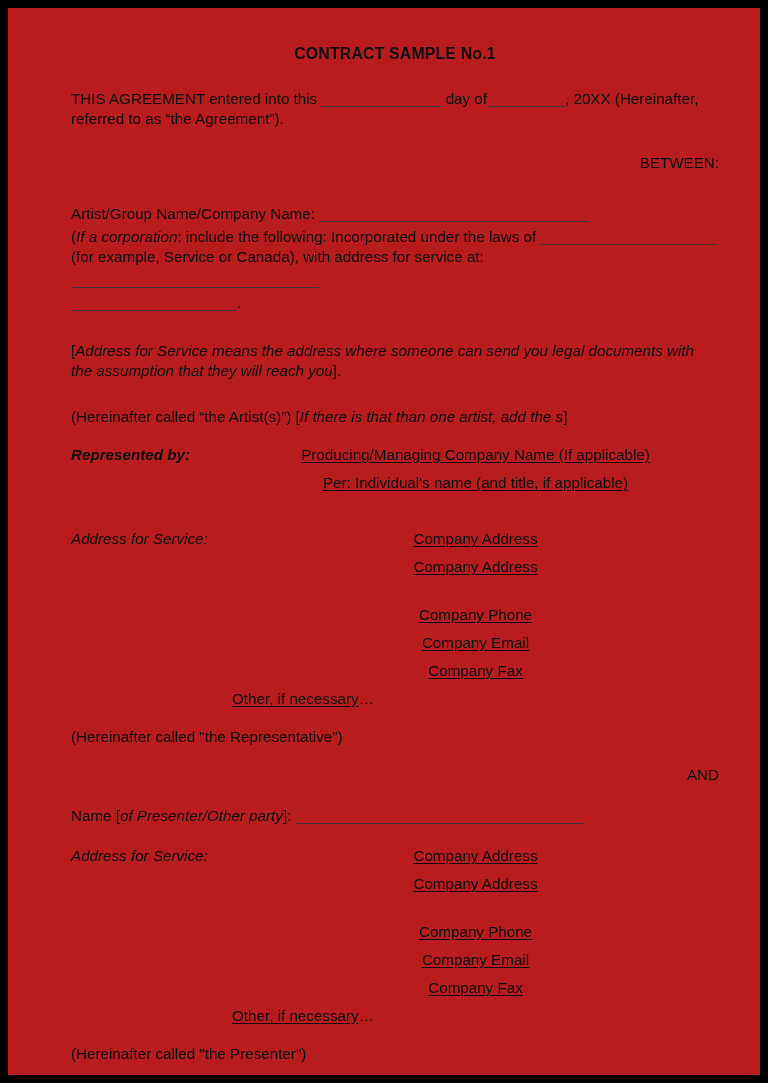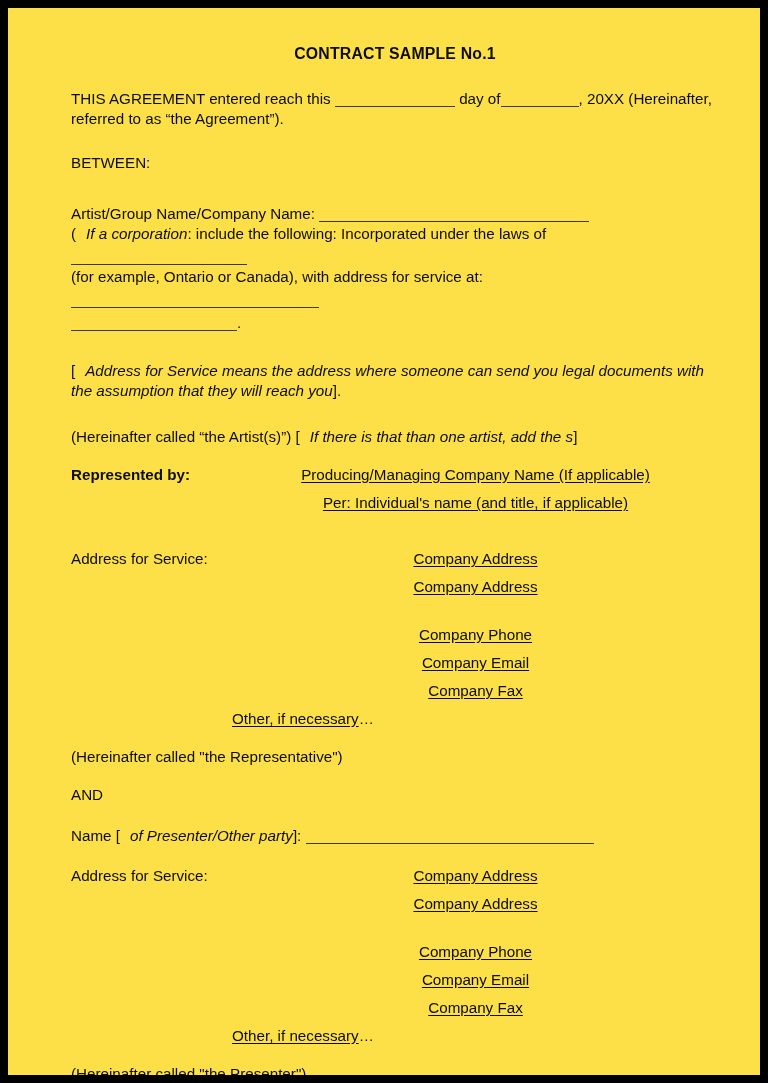--- a/index.html
+++ b/index.html
@@ -10,21 +10,21 @@
   body {
     width: 768px;
     height: 1083px;
     font-family: "Liberation Sans", sans-serif;
   }
   .page-frame {
     box-sizing: border-box;
     width: 768px;
     height: 1083px;
     border: 8px solid #000000;
-    background: #fde047;
+    background: #b91c1c;
     position: relative;
     overflow: hidden;
   }
   .page-body {
     position: absolute;
     left: 55px;
     top: 36px;
     width: 656px;
     color: #0d0d0d;
     font-size: 15.2px;
@@ -42,24 +42,24 @@
     margin: 0;
     padding-left: 8px;
   }
   .gap-18 { height: 18px; }
   .gap-20 { height: 20px; }
   .gap-24 { height: 24px; }
   .gap-26 { height: 26px; }
   .gap-28 { height: 28px; }
   .gap-36 { height: 36px; }
   .centered {
-    text-align: left;
-    padding-left: 8px;
-  }
-  .ital { font-style: italic; margin-left: 10px; }
+    text-align: right;
+    padding-left: 8px;
+  }
+  .ital { font-style: italic; }
   .bold { font-weight: bold; }
   .uline { text-decoration: underline; text-underline-offset: 2px; text-align: center; }
   
   .blank {
     text-decoration: underline;
     text-underline-offset: 2px;
     letter-spacing: -0.5px;
     color: transparent;
   }
   .blank-b {
@@ -74,49 +74,50 @@
   .bl-176 { width: 176px; }
   .bl-270 { width: 270px; }
   
   .row {
     display: flex;
     padding-left: 8px;
   }
   .row-label {
     width: 161px;
     flex: 0 0 161px;
+    font-style: italic;
   }
   .row-value { flex: 1 1 auto; }
   .indent-col {
     padding-left: 169px;
   }
 </style>
 </head>
 <body>
 
 <div class="page-frame">
   <div class="page-body">
 
     <div class="doc-title">CONTRACT SAMPLE No.1</div>
 
     <div class="para">
-      <span>THIS AGREEMENT</span><span> entered reach this </span><span class="blank blank-b bl-120">__________</span><span> day of</span><span class="blank blank-b bl-78">_______</span><span>, 20XX (Hereinafter,</span>
+      <span>THIS AGREEMENT</span><span> entered into this </span><span class="blank blank-b bl-120">__________</span><span> day of</span><span class="blank blank-b bl-78">_______</span><span>, 20XX (Hereinafter,</span>
       <div>referred to as “the Agreement”).</div>
     </div>
 
     <div class="gap-24"></div>
 
     <div class="centered">BETWEEN:</div>
 
     <div class="gap-28"></div>
 
     <div class="para">
       <div><span>Artist/Group Name/Company Name: </span><span class="blank blank-b bl-270">____________________</span></div>
       <div><span>(</span><span class="ital">If a corporation</span><span>: include the following: Incorporated under the laws of </span><span class="blank blank-b bl-176">________________</span></div>
-      <div><span>(for example, Ontario or Canada), with address for service at:</span><span class="blank blank-b bl-248">_________________________________</span></div>
+      <div><span>(for example, Service or Canada), with address for service at:</span><span class="blank blank-b bl-248">_________________________________</span></div>
       <div><span class="blank blank-b bl-166">___________________</span><span>.</span></div>
     </div>
 
     <div class="gap-28"></div>
 
     <div class="para">
       <span>[</span><span class="ital">Address for Service means the address where someone can send you legal documents with the assumption that they will reach you</span><span>].</span>
     </div>
 
     <div class="gap-26"></div>

